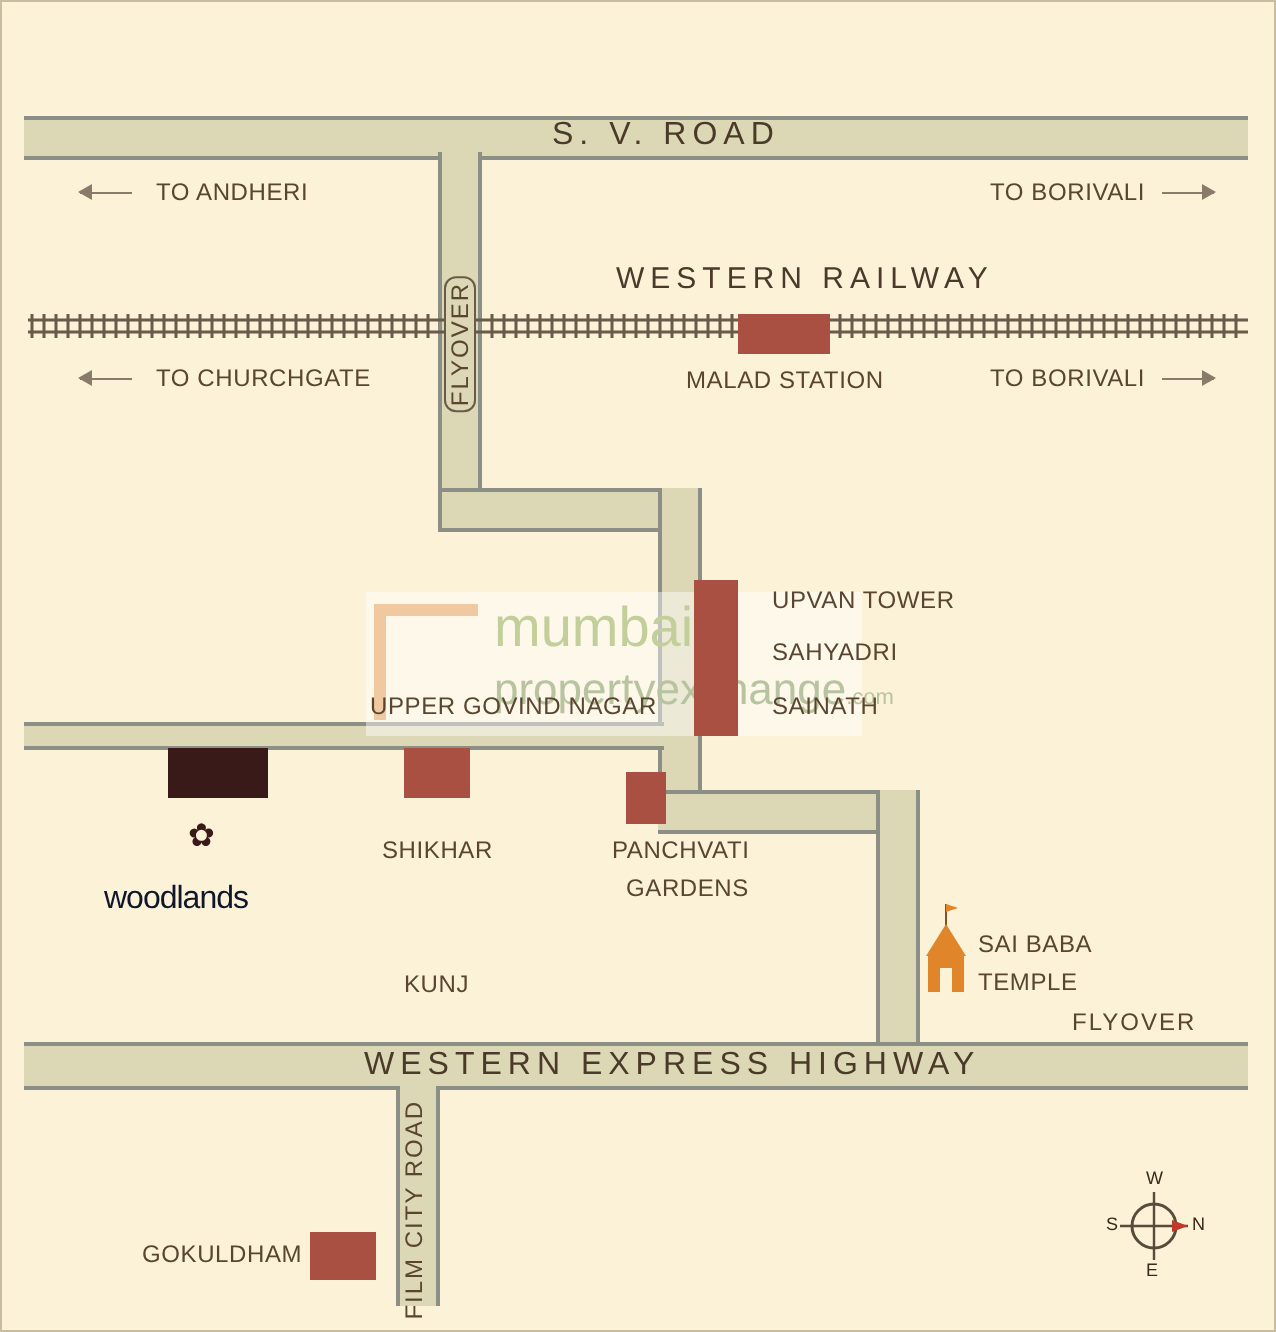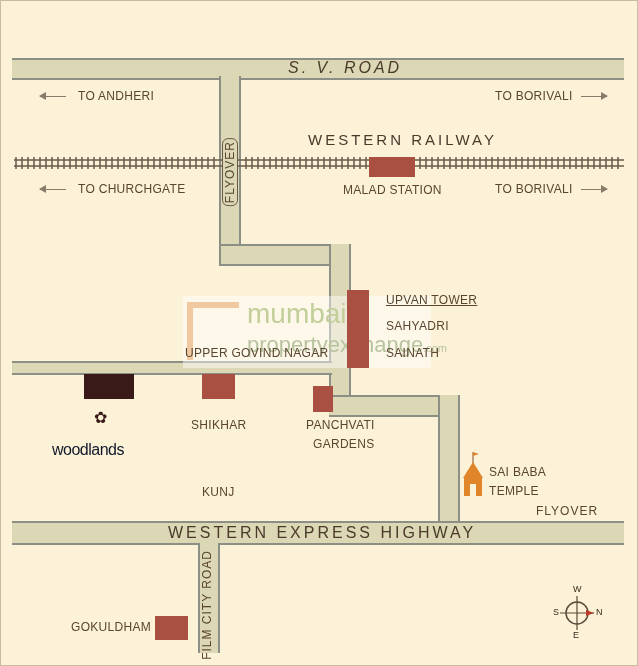--- a/index.html
+++ b/index.html
@@ -17,32 +17,32 @@
   .rail{position:absolute;left:14px;width:610px;top:157px;height:12px;}
   .vert{position:absolute;writing-mode:vertical-rl;transform:rotate(180deg);color:#5a4530;font-size:12px;letter-spacing:1px;}
   .wm{position:absolute;left:183px;top:296px;width:248px;height:72px;background:rgba(255,255,255,0.45);}
 </style>
 </head>
 <body>
 
 <div class="frame"></div>
 
 <div class="road road-h" style="left:12px;top:58px;width:612px;height:18px;"></div>
-<div class="lbl big" style="left:288px;top:59px;font-style:italic;">S. V. ROAD</div>
+<div class="lbl big" style="left:276px;top:59px;">S. V. ROAD</div>
 
 <div class="road road-v" style="left:219px;top:76px;width:18px;height:170px;"></div>
 <div class="road road-h" style="left:219px;top:244px;width:128px;height:18px;border-left:2px solid #8b8f86;"></div>
 <div class="road road-v" style="left:329px;top:244px;width:18px;height:155px;"></div>
 <div class="road road-h" style="left:329px;top:395px;width:127px;height:18px;"></div>
 <div class="road road-v" style="left:438px;top:395px;width:18px;height:128px;"></div>
 
 <div class="road road-h" style="left:12px;top:361px;width:320px;height:10px;"></div>
 
 <div class="road road-h" style="left:12px;top:521px;width:612px;height:20px;"></div>
-<div class="lbl big" style="left:168px;top:524px;">WESTERN EXPRESS HIGHWAY</div>
+<div class="lbl big" style="left:182px;top:524px;">WESTERN EXPRESS HIGHWAY</div>
 
 <div class="road road-v" style="left:198px;top:543px;width:18px;height:110px;"></div>
 <div class="vert" style="left:200px;top:550px;">FILM CITY ROAD</div>
 
 <svg class="rail" viewBox="0 0 610 12" preserveAspectRatio="none">
   <line x1="0" y1="3" x2="610" y2="3" stroke="#6a5a4a" stroke-width="1.5"></line>
   <line x1="0" y1="9" x2="610" y2="9" stroke="#6a5a4a" stroke-width="1.5"></line>
   <g stroke="#6a5a4a" stroke-width="1.5">
     <path d="M2 0V12M8 0V12M14 0V12M20 0V12M26 0V12M32 0V12M38 0V12M44 0V12M50 0V12M56 0V12M62 0V12M68 0V12M74 0V12M80 0V12M86 0V12M92 0V12M98 0V12M104 0V12M110 0V12M116 0V12M122 0V12M128 0V12M134 0V12M140 0V12M146 0V12M152 0V12M158 0V12M164 0V12M170 0V12M176 0V12M182 0V12M188 0V12M194 0V12M200 0V12M232 0V12M238 0V12M244 0V12M250 0V12M256 0V12M262 0V12M268 0V12M274 0V12M280 0V12M286 0V12M292 0V12M298 0V12M304 0V12M310 0V12M316 0V12M322 0V12M328 0V12M334 0V12M340 0V12M346 0V12M352 0V12M400 0V12M406 0V12M412 0V12M418 0V12M424 0V12M430 0V12M436 0V12M442 0V12M448 0V12M454 0V12M460 0V12M466 0V12M472 0V12M478 0V12M484 0V12M490 0V12M496 0V12M502 0V12M508 0V12M514 0V12M520 0V12M526 0V12M532 0V12M538 0V12M544 0V12M550 0V12M556 0V12M562 0V12M568 0V12M574 0V12M580 0V12M586 0V12M592 0V12M598 0V12M604 0V12"></path>
   </g>
@@ -64,21 +64,21 @@
 
 <div class="wm">
   <div style="position:absolute;left:4px;top:6px;width:52px;height:58px;border:6px solid #f0c9a0;box-sizing:border-box;border-right:none;border-bottom:none;"></div>
   <div style="position:absolute;left:64px;top:2px;font-size:28px;color:#c3cf9a;">mumbai</div>
   <div style="position:absolute;left:64px;top:36px;font-size:22px;color:#b8c4a0;white-space:nowrap;">
     <span>propertyexchange</span><span style="font-size:11px;">.com</span>
   </div>
 </div>
 
 <div class="bld" style="left:347px;top:290px;width:22px;height:78px;"></div>
-<div class="lbl" style="left:386px;top:293px;text-decoration:underline;">UPVAN TOWER</div>
+<div class="lbl" style="left:386px;top:293px;">UPVAN TOWER</div>
 <div class="lbl" style="left:386px;top:319px;">SAHYADRI</div>
 <div class="lbl" style="left:386px;top:346px;">SAINATH</div>
 <div class="lbl" style="left:185px;top:346px;">UPPER GOVIND NAGAR</div>
 
 <div class="bld" style="left:84px;top:374px;width:50px;height:25px;background:#3a1a18;"></div>
 <div style="position:absolute;left:94px;top:408px;font-size:16px;color:#3a1a18;">✿</div>
 <div style="position:absolute;left:52px;top:441px;font-size:16px;color:#0f172a;letter-spacing:-0.5px;">woodlands</div>
 
 <div class="bld" style="left:202px;top:374px;width:33px;height:25px;"></div>
 <div class="lbl" style="left:191px;top:418px;">SHIKHAR</div>

